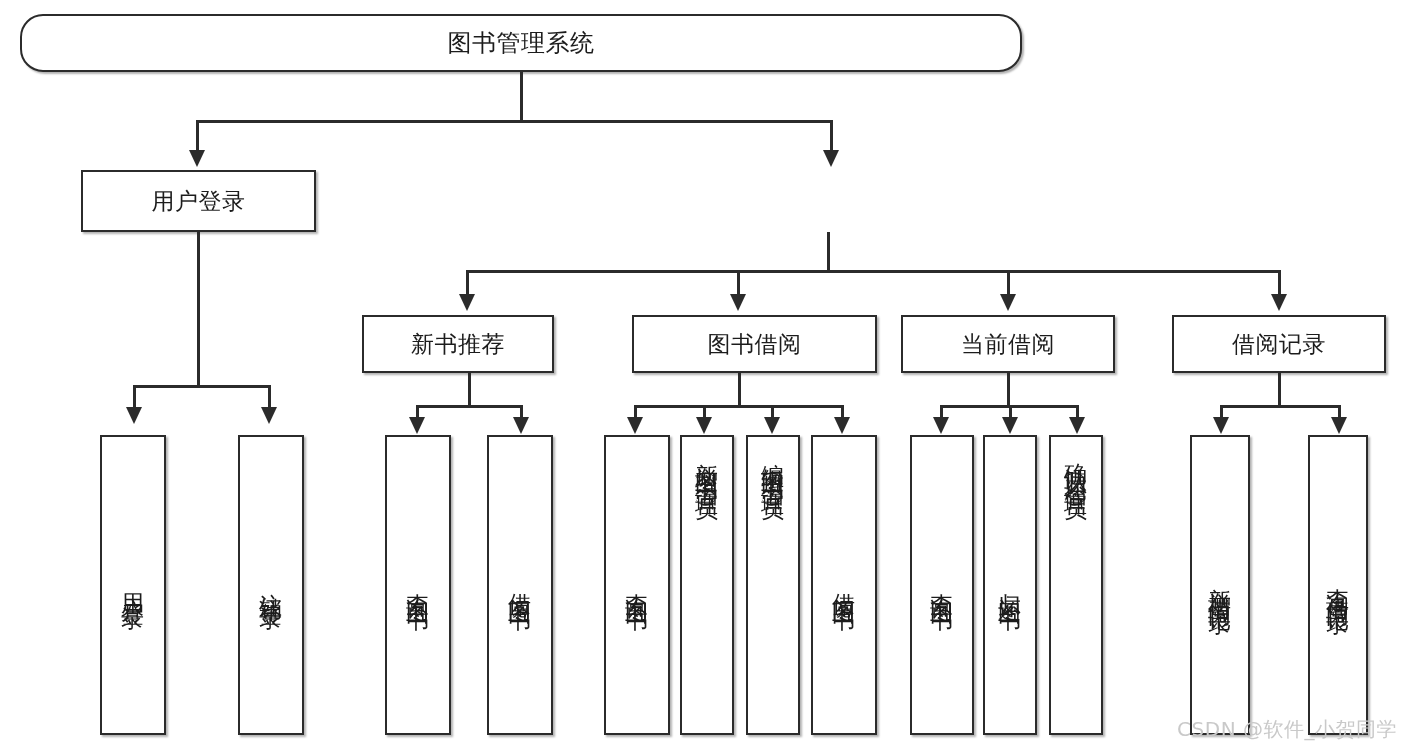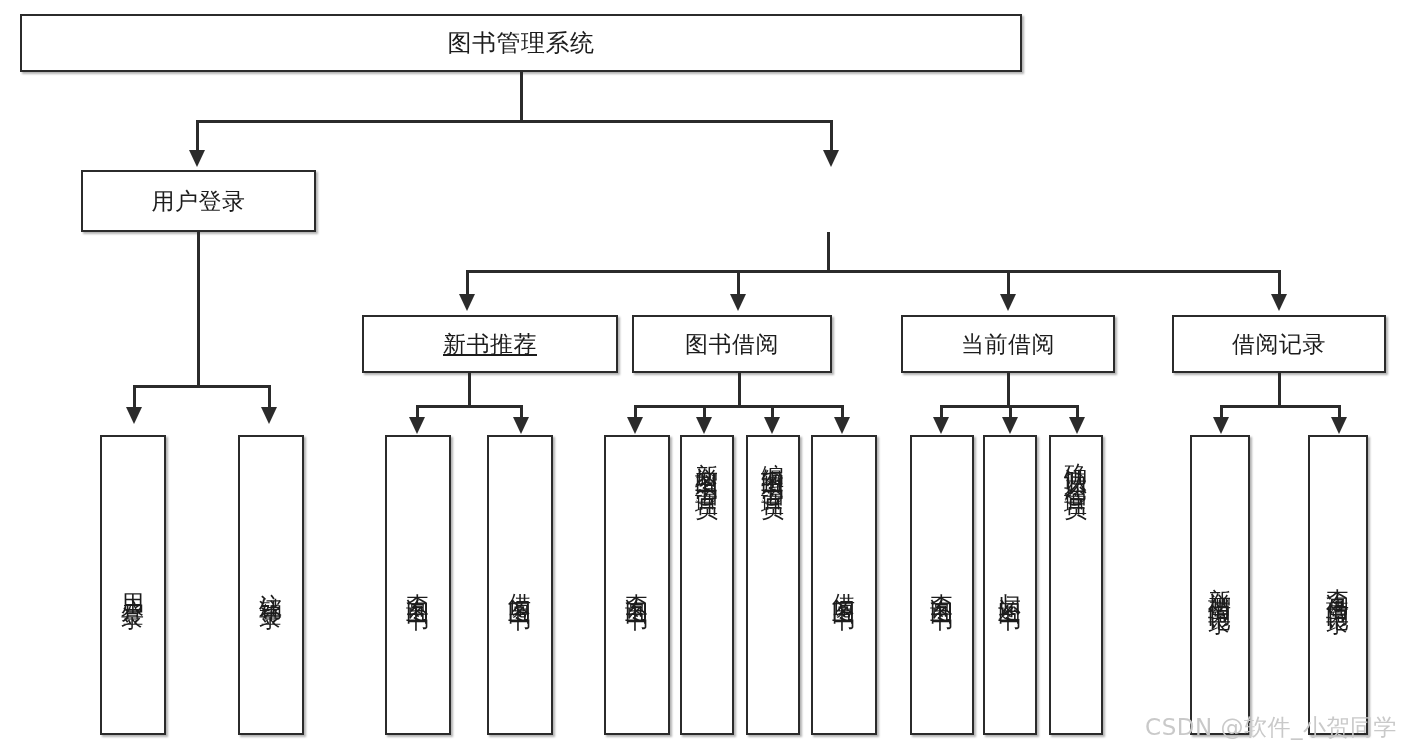--- a/index.html
+++ b/index.html
@@ -72,32 +72,32 @@
     width:0;height:0;
     border-left:8px solid transparent;
     border-right:8px solid transparent;
     border-top:17px solid #2b2b2b;
   }
   
   #watermark{
     position:absolute;
     right:8px;
     bottom:4px;
-    font-size:23px;
+    font-size:20px;
     color:#c9c9c9;
     white-space:nowrap;
     letter-spacing:0.5px;
   }
 </style>
 </head>
 <body>
 
 <div id="canvas">
 
-  <div class="node h-node" id="n-root" style="left:20px;top:14px;width:1002px;height:58px;">
+  <div class="node h-node" id="n-root" style="left:20px;top:14px;width:1002px;height:58px;border-radius:23px;">
     <span class="lbl">图书管理系统</span>
   </div>
 
   <div class="vline" style="left:520px;top:72px;height:50px;"></div>
 
   <div class="hline" style="left:196px;top:120px;width:636px;"></div>
 
   <div class="vline" style="left:196px;top:120px;height:32px;"></div>
   <div class="arrow" style="left:189px;top:150px;"></div>
 
@@ -124,25 +124,25 @@
 
   <div class="vline" style="left:737px;top:270px;height:26px;"></div>
   <div class="arrow" style="left:730px;top:294px;"></div>
 
   <div class="vline" style="left:1007px;top:270px;height:26px;"></div>
   <div class="arrow" style="left:1000px;top:294px;"></div>
 
   <div class="vline" style="left:1278px;top:270px;height:26px;"></div>
   <div class="arrow" style="left:1271px;top:294px;"></div>
 
-  <div class="node h-node" id="n-new-book-rec" style="left:362px;top:315px;width:256px;height:58px;text-decoration:underline;">
+  <div class="node h-node" id="n-new-book-rec" style="left:362px;top:315px;width:192px;height:58px;">
     <span class="lbl">新书推荐</span>
   </div>
 
-  <div class="node h-node" id="n-book-borrow" style="left:632px;top:315px;width:200px;height:58px;">
+  <div class="node h-node" id="n-book-borrow" style="left:632px;top:315px;width:245px;height:58px;">
     <span class="lbl">图书借阅</span>
   </div>
 
   <div class="node h-node" id="n-borrow-record" style="left:1172px;top:315px;width:214px;height:58px;">
     <span class="lbl">借阅记录</span>
   </div>
 
   <div class="node h-node" id="n-current-borrow" style="left:901px;top:315px;width:214px;height:58px;">
     <span class="lbl">当前借阅</span>
   </div>

